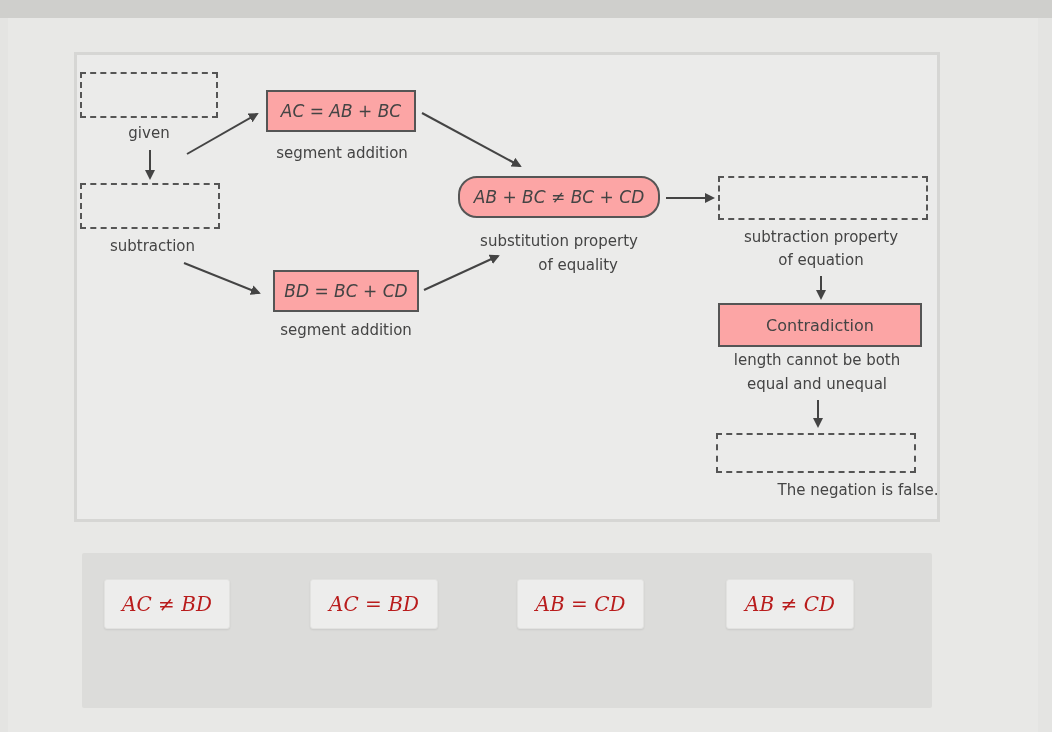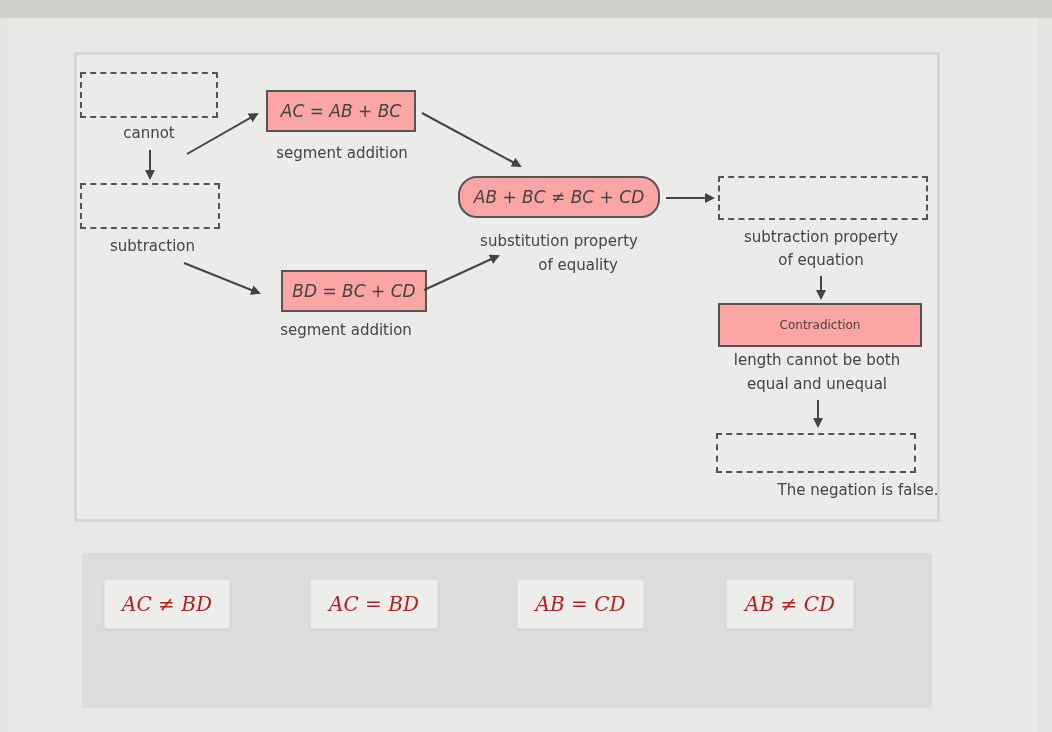--- a/index.html
+++ b/index.html
@@ -7,45 +7,45 @@
          font-family:"DejaVu Sans", sans-serif; color:#3a3a3a; }
   .topband { position:absolute; left:0; top:0; width:1052px; height:18px; background:#cfcfcc; }
   .page { position:absolute; left:8px; top:18px; width:1030px; height:714px; background:#e8e8e6; }
   .diagram-panel { position:absolute; left:74px; top:52px; width:866px; height:470px;
          background:#ebebea; border:3px solid #d6d6d4; box-sizing:border-box; }
   .abs { position:absolute; }
   .dash { border:2px dashed #555; box-sizing:border-box; }
   .solid { border:2px solid #555; box-sizing:border-box; background:#fca5a5;
            display:flex; align-items:center; justify-content:center; font-size:17px; font-style:italic; color:#444; }
   .lbl { font-size:15px; color:#444; text-align:center; line-height:22px; white-space:nowrap; }
-  .contra { font-style:normal; font-size:12px; }
+  .contra { font-style:normal; font-size:16px; }
   svg.arrows { position:absolute; left:0; top:0; width:1052px; height:732px; pointer-events:none; }
   .answer-bank { position:absolute; left:82px; top:553px; width:850px; height:155px; background:#dcdcda; border-radius:2px; }
   .tile { position:absolute; height:48px; background:#ededec; border-radius:3px; border:1px solid #e2e2e0;
           display:flex; align-items:center; justify-content:center; font-family:"DejaVu Serif", serif;
           font-style:italic; font-size:20px; color:#b91c1c; box-shadow:0 1px 2px rgba(0,0,0,0.08); cursor:grab; }
 </style>
 </head>
 <body>
 
 <div class="topband"></div>
 <div class="page"></div>
 
 <div class="diagram-panel"></div>
 
 <div class="abs dash" style="left:80px;top:72px;width:138px;height:46px;"></div>
-<div class="abs lbl" style="left:80px;top:122px;width:138px;">cannot</div>
+<div class="abs lbl" style="left:80px;top:122px;width:138px;">given</div>
 
 <div class="abs dash" style="left:80px;top:183px;width:140px;height:46px;"></div>
 <div class="abs lbl" style="left:80px;top:235px;width:145px;">subtraction</div>
 
 <div class="abs solid" style="left:266px;top:90px;width:150px;height:42px;">AC = AB + BC</div>
 <div class="abs lbl" style="left:256px;top:142px;width:172px;">segment addition</div>
 
-<div class="abs solid" style="left:273px;top:270px;width:146px;height:42px;margin-left:8px;">BD = BC + CD</div>
+<div class="abs solid" style="left:273px;top:270px;width:146px;height:42px;">BD = BC + CD</div>
 <div class="abs lbl" style="left:260px;top:319px;width:172px;">segment addition</div>
 
 <div class="abs solid" style="left:458px;top:176px;width:202px;height:42px;border-radius:19px;">AB + BC ≠ BC + CD</div>
 <div class="abs lbl" style="left:452px;top:230px;width:214px;">substitution property</div>
 <div class="abs lbl" style="left:500px;top:254px;width:118px;text-align:right;">of equality</div>
 
 <div class="abs dash" style="left:718px;top:176px;width:210px;height:44px;"></div>
 <div class="abs lbl" style="left:710px;top:226px;width:222px;">subtraction property</div>
 <div class="abs lbl" style="left:710px;top:249px;width:222px;">of equation</div>
 

